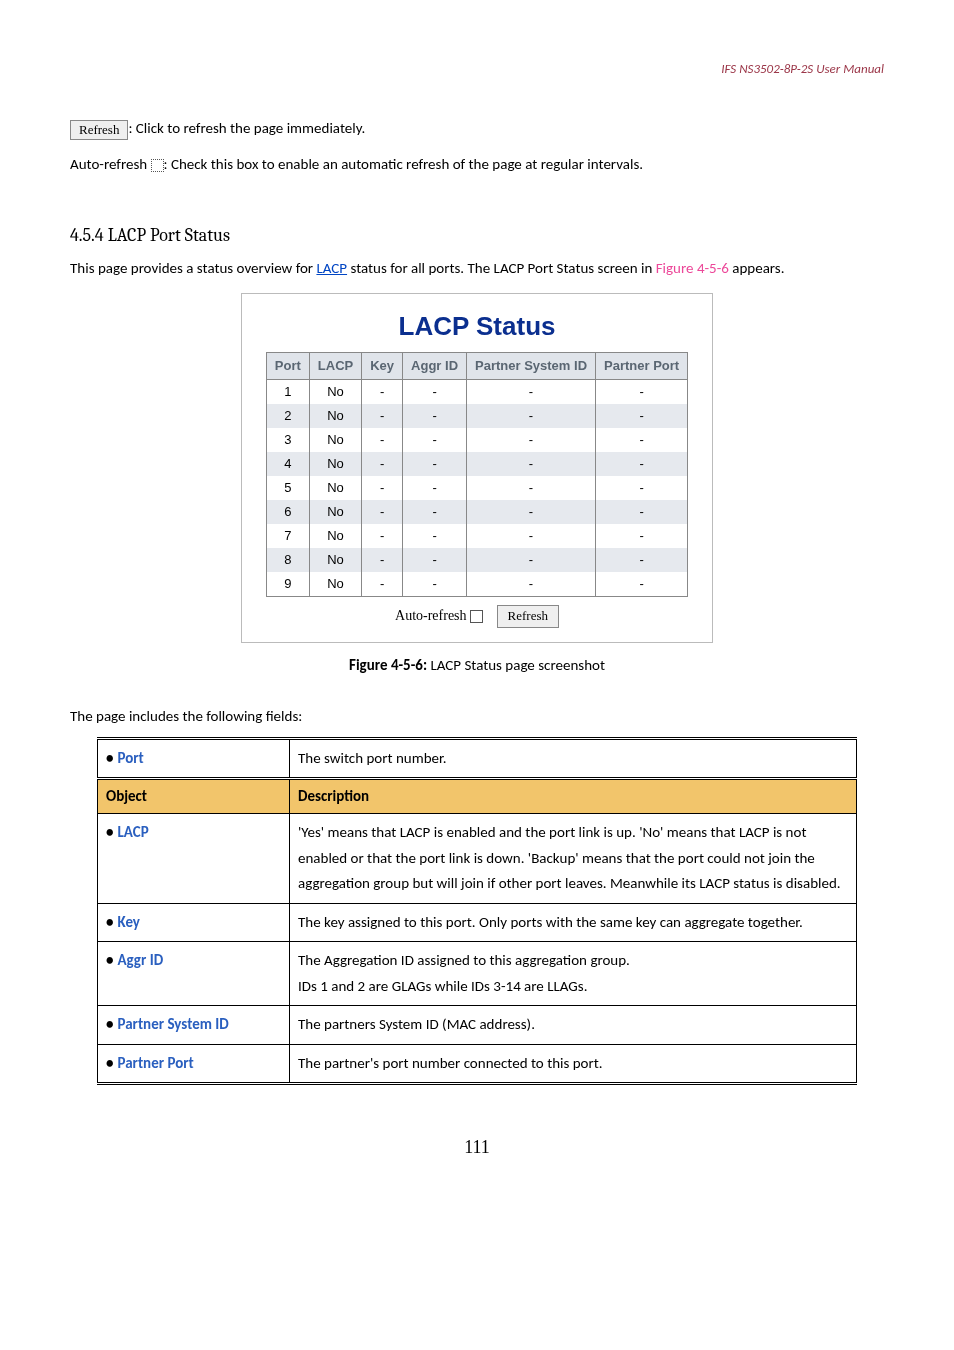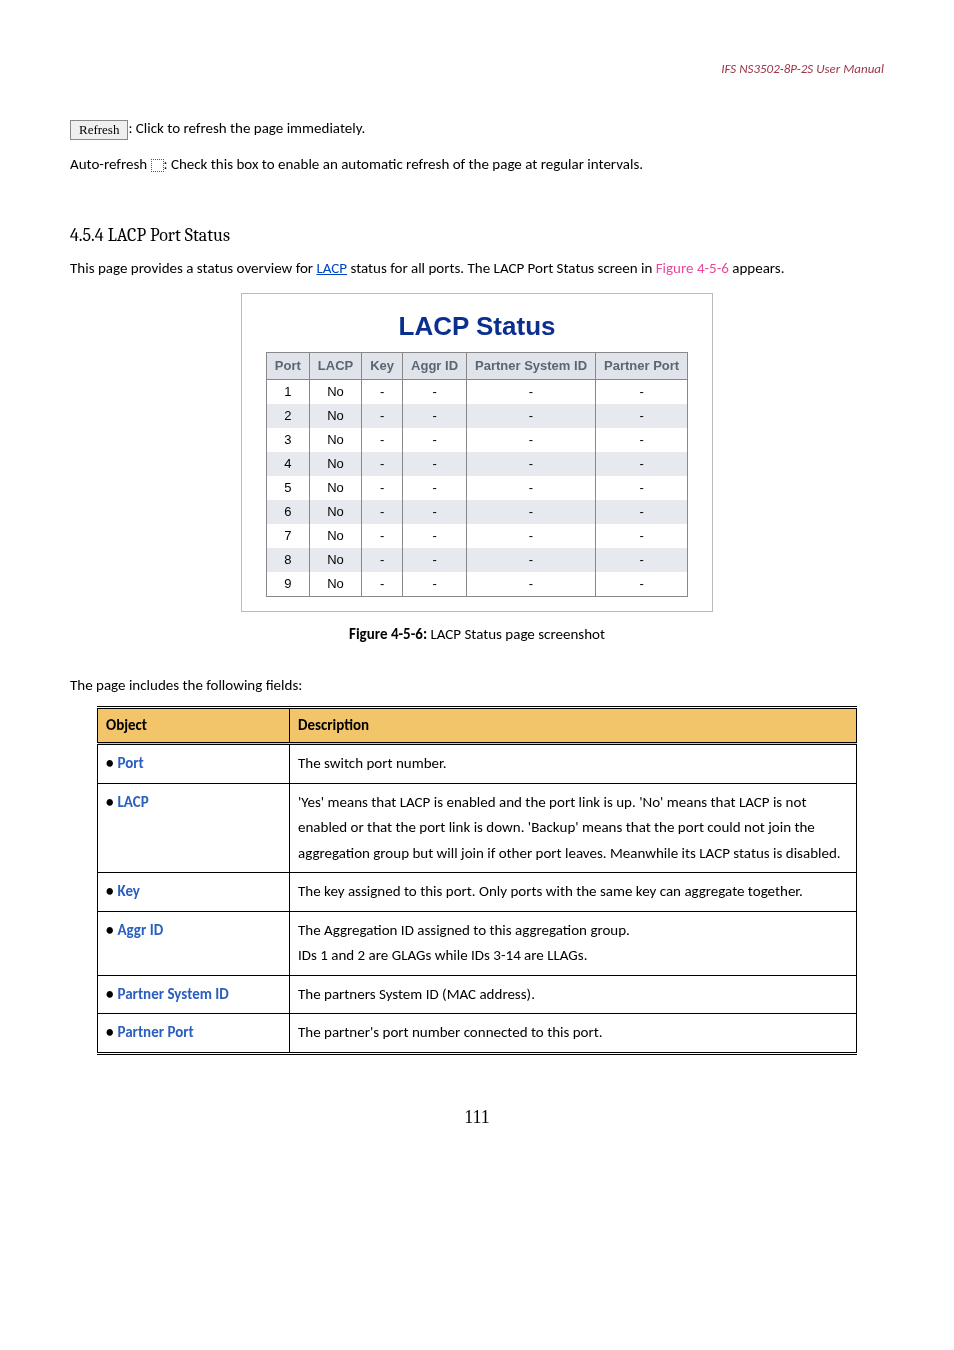--- a/index.html
+++ b/index.html
@@ -240,38 +240,43 @@
       <tr class="odd">
             <td class="port-col">9</td>
             <td>No</td>
             <td>-</td>
             <td>-</td>
             <td>-</td>
             <td>-</td>
           </tr>
     </tbody>
       </table>
+    <div class="controls-row">
+      <span>Auto-refresh</span>
+      <span class="chk-inline"></span>
+      <span class="btn-refresh">Refresh</span>
+    </div>
   </div>
 </div>
 
 <div class="fig-caption">
   <strong>Figure 4-5-6:</strong><span> LACP Status page screenshot</span>
 </div>
 
 <div class="fieldlabel">The page includes the following fields:</div>
 
 <table class="desc">
   <tbody>
       <tr class="top-dbl">
+    <td class="label"><span class="bullet">•</span><span>Port</span></td>
+    <td>The switch port number.</td>
+  </tr>
+  <tr class="top-dbl">
     <th>Object</th>
     <th>Description</th>
-  </tr>
-  <tr class="top-dbl">
-    <td class="label"><span class="bullet">•</span><span>Port</span></td>
-    <td>The switch port number.</td>
   </tr>
   <tr>
     <td class="label"><span class="bullet">•</span><span>LACP</span></td>
     <td>'Yes' means that LACP is enabled and the port link is up. 'No' means that LACP is not enabled or that the port link is down. 'Backup' means that the port could not join the aggregation group but will join if other port leaves. Meanwhile its LACP status is disabled.</td>
   </tr>
   <tr>
     <td class="label"><span class="bullet">•</span><span>Key</span></td>
     <td>The key assigned to this port.    Only ports with the same key can aggregate together.</td>
   </tr>
   <tr>

